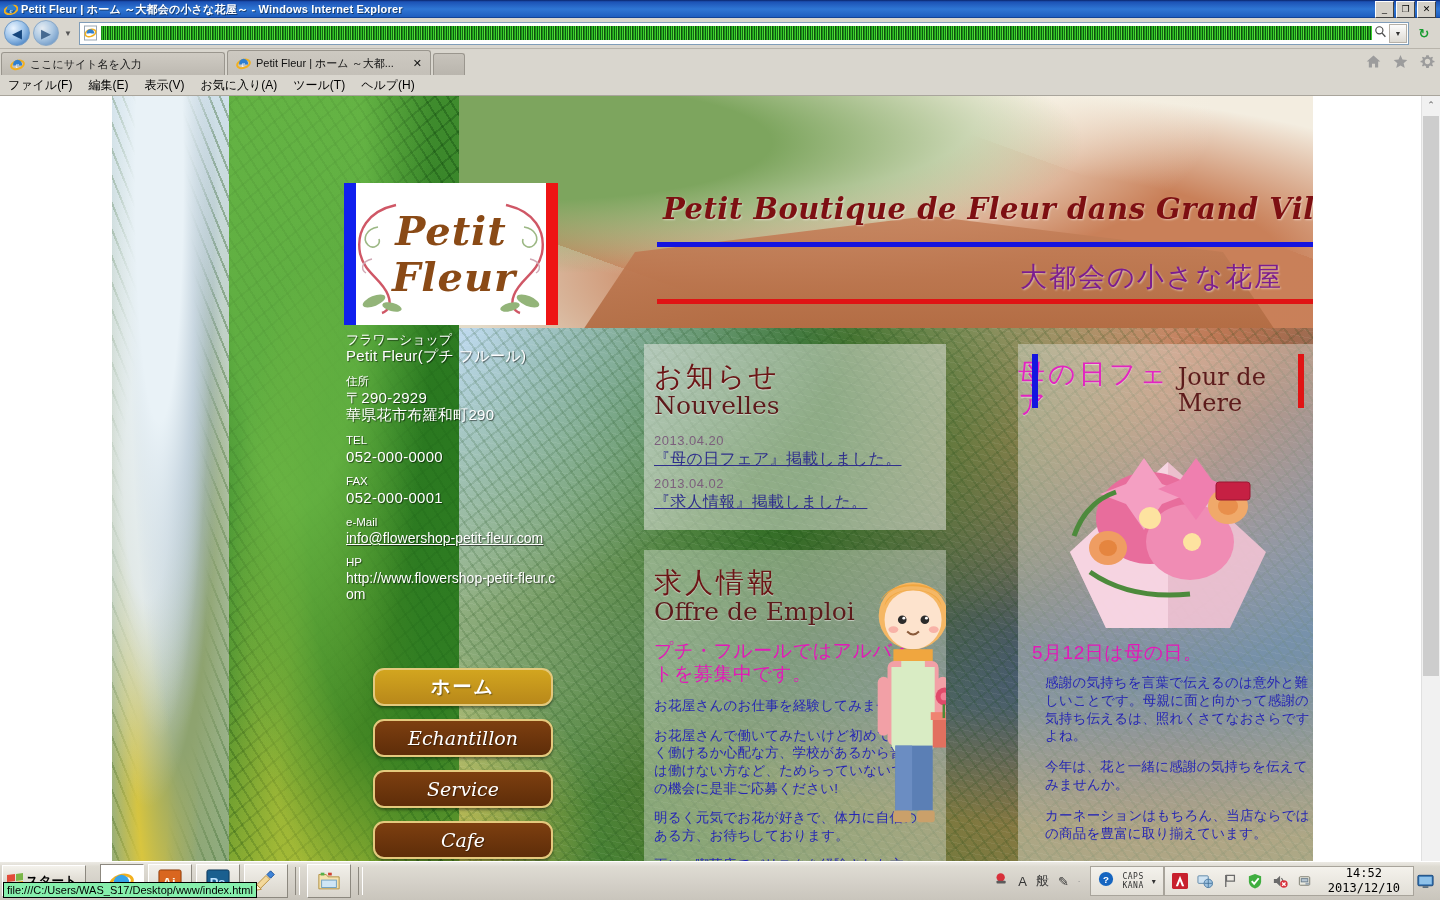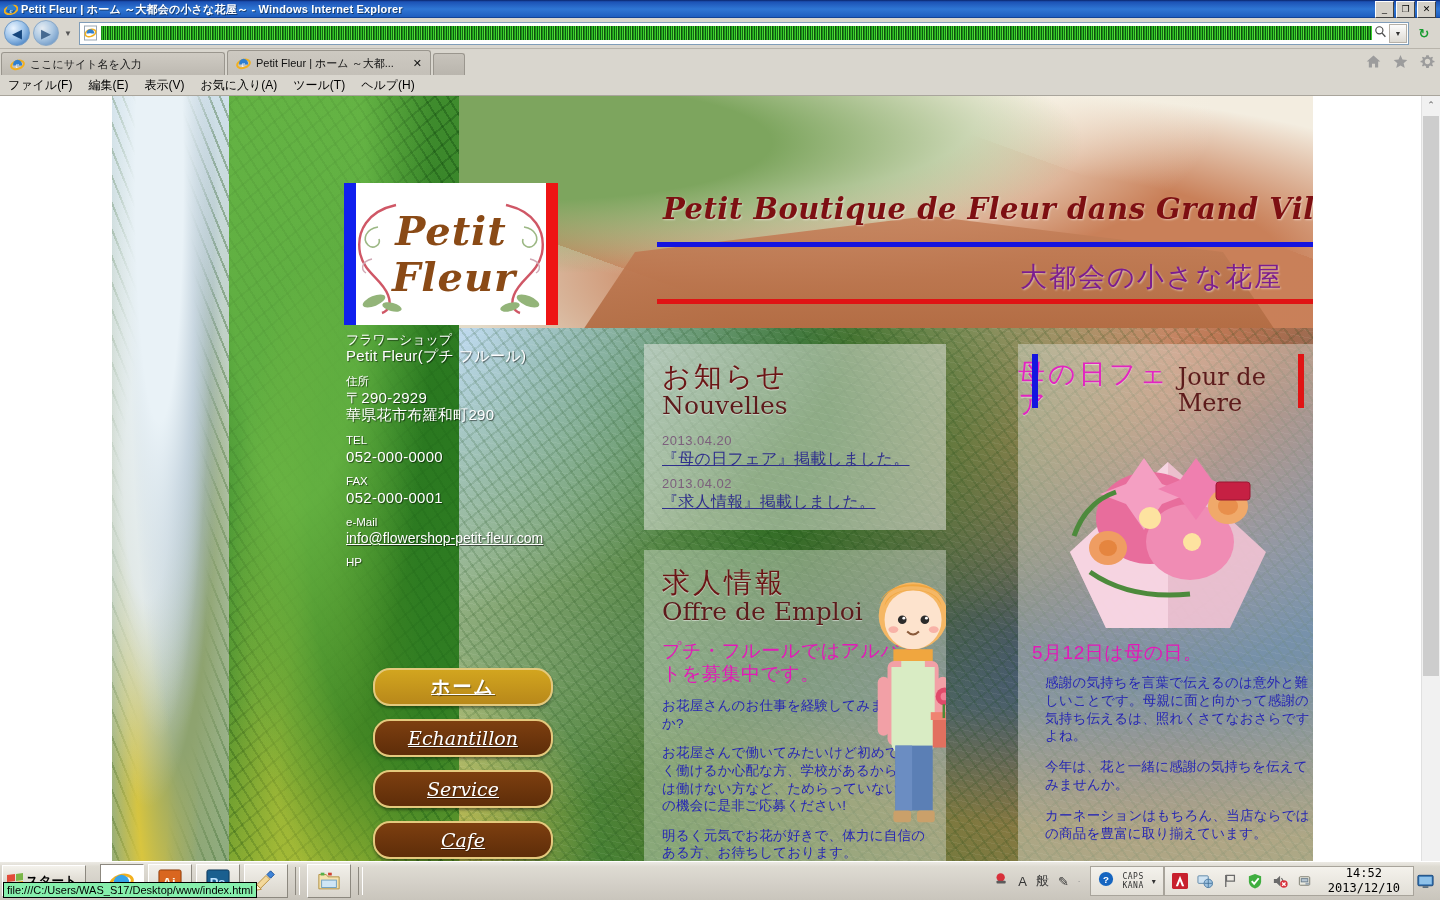--- a/index.html
+++ b/index.html
@@ -163,26 +163,25 @@
 
   .shopinfo{position:absolute;left:117px;top:236px;width:216px;color:#fff;
             font-size:13px;line-height:1.18;text-shadow:1px 1px 1px rgba(0,0,0,.55);}
   .si-label{font-size:11.5px;margin-top:10px;}
   .si-val{font-size:15px;letter-spacing:.3px;}
   .si-link{color:#fff;text-decoration:underline;font-size:14px;display:block;word-break:break-all;line-height:1.15;}
   .si-first{font-size:13px;}
 
   .navbtns{position:absolute;left:144px;top:572px;width:180px;display:flex;flex-direction:column;gap:13px;}
   .navbtn{
-    height:34px;border-radius:17px;border:2px solid #e4c97d;
+    height:34px;border-radius:11px;border:2px solid #e4c97d;
     display:flex;align-items:center;justify-content:center;
     color:#fff;box-shadow:0 2px 3px rgba(0,0,0,.4);
     font-family:"DejaVu Serif","Liberation Serif",serif;font-style:italic;font-size:19px;
     text-shadow:1px 1px 1px rgba(0,0,0,.4);
-    text-decoration:underline;
   }
   .navbtn.active{background:linear-gradient(180deg,#d2a51f,#b8881a);font-family:"Liberation Sans",sans-serif;
                  font-style:normal;font-weight:bold;font-size:19px;letter-spacing:2px;}
   .navbtn.dark{background:linear-gradient(180deg,#7d3f10,#5e2d09);}
 
   
   .headband{position:absolute;left:347px;top:0;width:854px;height:232px;overflow:hidden;}
   .headband-bg{position:absolute;inset:0;
     background:
       radial-gradient(ellipse at 8% 20%, #7da55e 0 22%, transparent 50%),
@@ -204,21 +203,21 @@
     position:absolute;right:30px;top:163px;font-size:27px;color:#7b1d8f;letter-spacing:2px;white-space:nowrap;
     text-shadow:1px 1px 2px rgba(255,255,255,.55);
   }
   .hb-rule-red{position:absolute;left:198px;top:203px;width:656px;height:5px;background:#e01414;}
 
   
   .midcol{position:absolute;left:532px;top:248px;width:302px;}
   .panel{position:relative;overflow:hidden;}
   .panel-news{height:186px;background:rgba(232,232,228,.52);}
   .panel-job{margin-top:20px;height:412px;background:rgba(225,228,222,.42);}
-  .panel-inner{position:relative;padding:18px 16px 0 18px;}
+  .panel-inner{position:relative;padding:18px 16px 0 10px;}
 
   .sec-jp{font-size:28px;color:#6b1616;letter-spacing:3px;line-height:1.1;text-shadow:0 1px 1px rgba(255,255,255,.55);}
   .sec-fr{font-family:"DejaVu Serif","Liberation Serif",serif;font-size:25px;color:#5c1b1b;line-height:1.05;
           text-shadow:0 1px 1px rgba(255,255,255,.5);}
 
   .news-list{margin-top:14px;}
   .news-date{font-size:13px;color:#7c5f7c;letter-spacing:.5px;line-height:1.25;}
   .news-link{display:block;font-size:16px;color:#2f2f8c;text-decoration:underline;line-height:1.3;margin-bottom:6px;letter-spacing:.3px;}
 
   .job-hl{font-size:19px;color:#e319b8;line-height:1.22;margin-top:14px;letter-spacing:.5px;font-weight:normal;}
@@ -427,20 +426,21 @@
             <div class="si-label">TEL</div>
             <div class="si-val">052-000-0000</div>
 
             <div class="si-label">FAX</div>
             <div class="si-val">052-000-0001</div>
 
             <div class="si-label">e-Mail</div>
             <a class="si-link" href="#">info@flowershop-petit-fleur.com</a>
 
             <div class="si-label">HP</div>
+            <div class="si-link" style="text-decoration:none">http://www.flowershop-petit-fleur.com</div>
           </div>
 
           <div class="navbtns">
             <div class="navbtn active">ホーム</div>
             <div class="navbtn dark">Echantillon</div>
             <div class="navbtn dark">Service</div>
             <div class="navbtn dark">Cafe</div>
             <div class="navbtn dark">Propos de Nous</div>
           </div>
 

